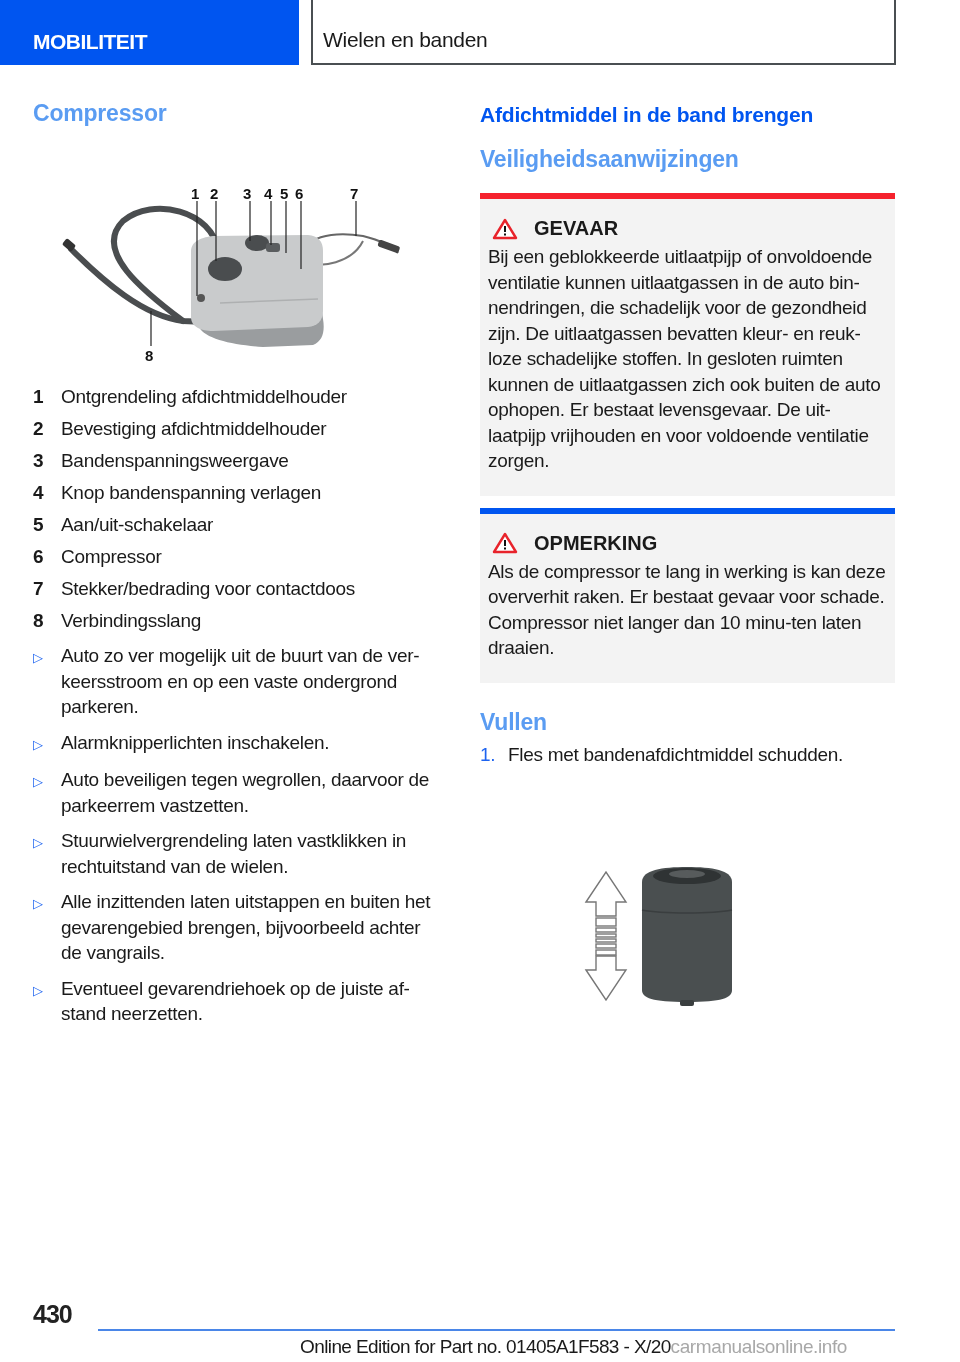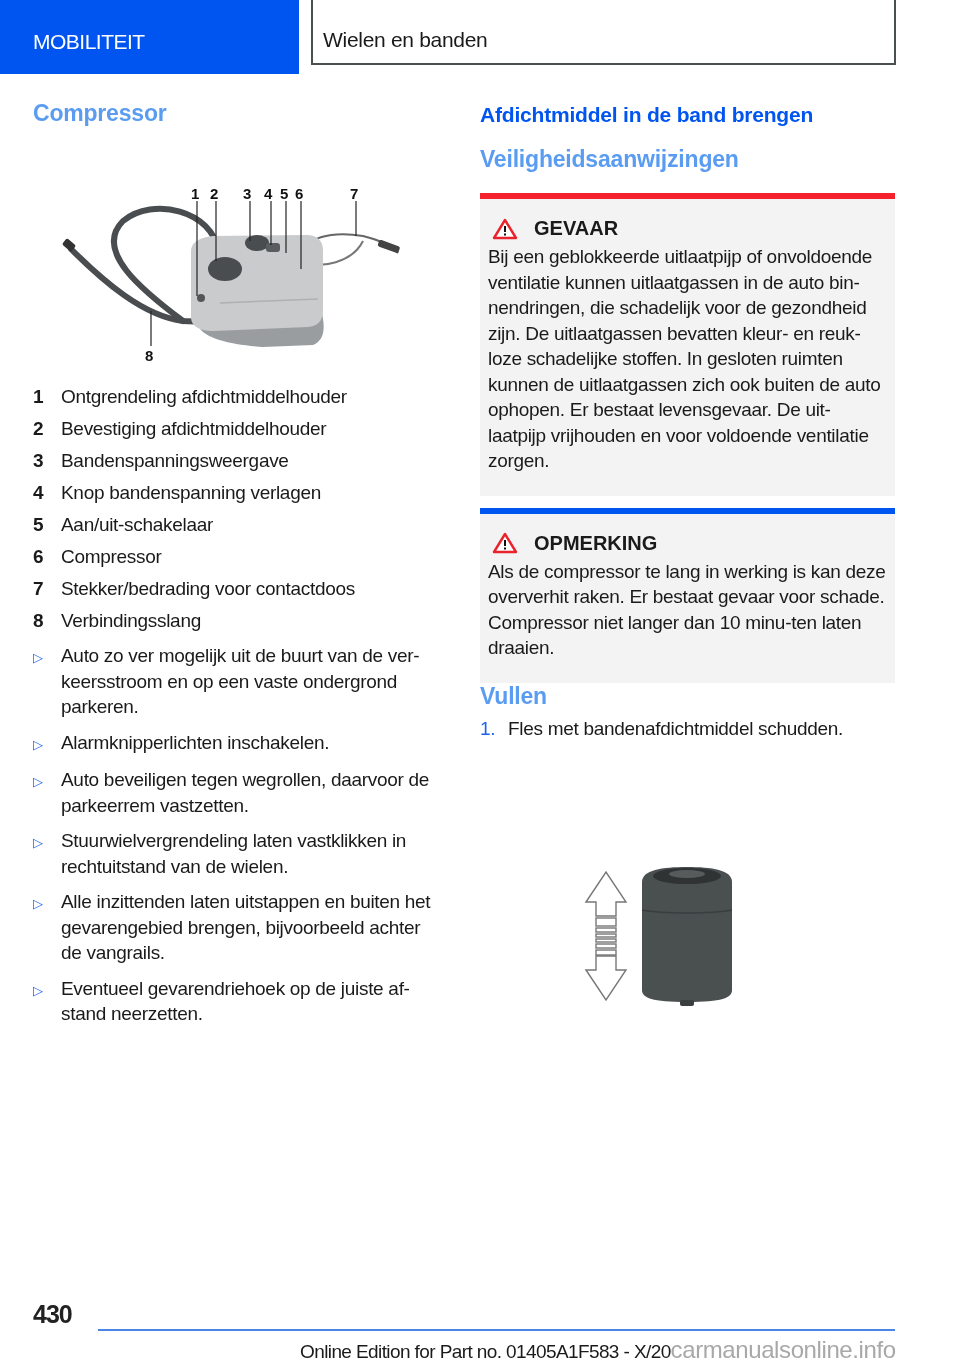--- a/index.html
+++ b/index.html
@@ -1,23 +1,23 @@
 <!DOCTYPE html>
 <html><head>
   <meta charset="utf-8">
   <style>
     * { margin: 0; padding: 0; box-sizing: border-box; }
     html, body { width: 960px; height: 1362px; background: #ffffff; overflow: hidden; }
     body { font-family: "Liberation Sans", "DejaVu Sans", sans-serif; color: #1a1a1a; position: relative; }
 
     
     .hdr-section {
-      position: absolute; left: 0; top: 0; width: 299px; height: 74px;
+      position: absolute; left: 0; top: 0; width: 299px; height: 65px;
       background: #0055f0; color: #ffffff;
-      font-weight: normal; font-size: 21px; letter-spacing: -0.5px;
+      font-weight: bold; font-size: 21px; letter-spacing: -0.5px;
       padding: 30px 0 0 33px;
     }
     .hdr-chapter {
       position: absolute; left: 311px; top: -2px; width: 585px; height: 67px;
       border: 2px solid #4a4f52; border-top: none;
       font-size: 21px; letter-spacing: -0.3px;
       padding: 30px 0 0 10px; color: #1a1a1a;
     }
 
     
@@ -47,32 +47,32 @@
     .notice .bar { height: 6px; }
     .notice .bar.red { background: #f5222d; }
     .notice .bar.blue { background: #0055f0; }
     .notice .inner { padding: 18px 8px 22px 8px; }
     .notice .title { display: flex; align-items: center; font-weight: bold; font-size: 20px; margin-bottom: 4px; text-align: right; }
     .notice .title svg { width: 26px; height: 22px; margin-right: 16px; margin-left: 4px; }
     .notice .body { font-size: 19px; line-height: 25.5px; letter-spacing: -0.3px; }
 
     .notice2 { margin-top: 12px; }
 
-    .h-vullen { }
+    .h-vullen { margin-top: 26px; }
     .steps { list-style: none; margin-top: 6px; }
     .steps li { display: flex; font-size: 19px; line-height: 25px; letter-spacing: -0.3px; }
     .steps .n { width: 28px; flex: 0 0 28px; color: #1d63f0; }
 
     .figure-bottle { position: absolute; left: 582px; top: 862px; width: 160px; height: 150px; }
 
     
     .page-num { position: absolute; left: 33px; top: 1300px; font-weight: bold; font-size: 25px; letter-spacing: -1px; color: #222; }
     .footer-line { position: absolute; left: 98px; top: 1329px; width: 797px; height: 2px; background: #4a86e8; }
     .footer-edition { position: absolute; left: 300px; top: 1336px; font-size: 19px; letter-spacing: -0.6px; color: #1a1a1a; }
-    .footer-edition .wm { color: #a8a8a8; font-size: 24px; letter-spacing: -0.4px; }
+    .footer-edition .wm { color: #a8a8a8; font-size: 19px; letter-spacing: -0.4px; }
   </style>
 </head>
 <body>
 
 <div class="hdr-section">MOBILITEIT</div>
 <div class="hdr-chapter">Wielen en banden</div>
 
 <div class="col-left">
   <div class="h2-light">Compressor</div>
 

